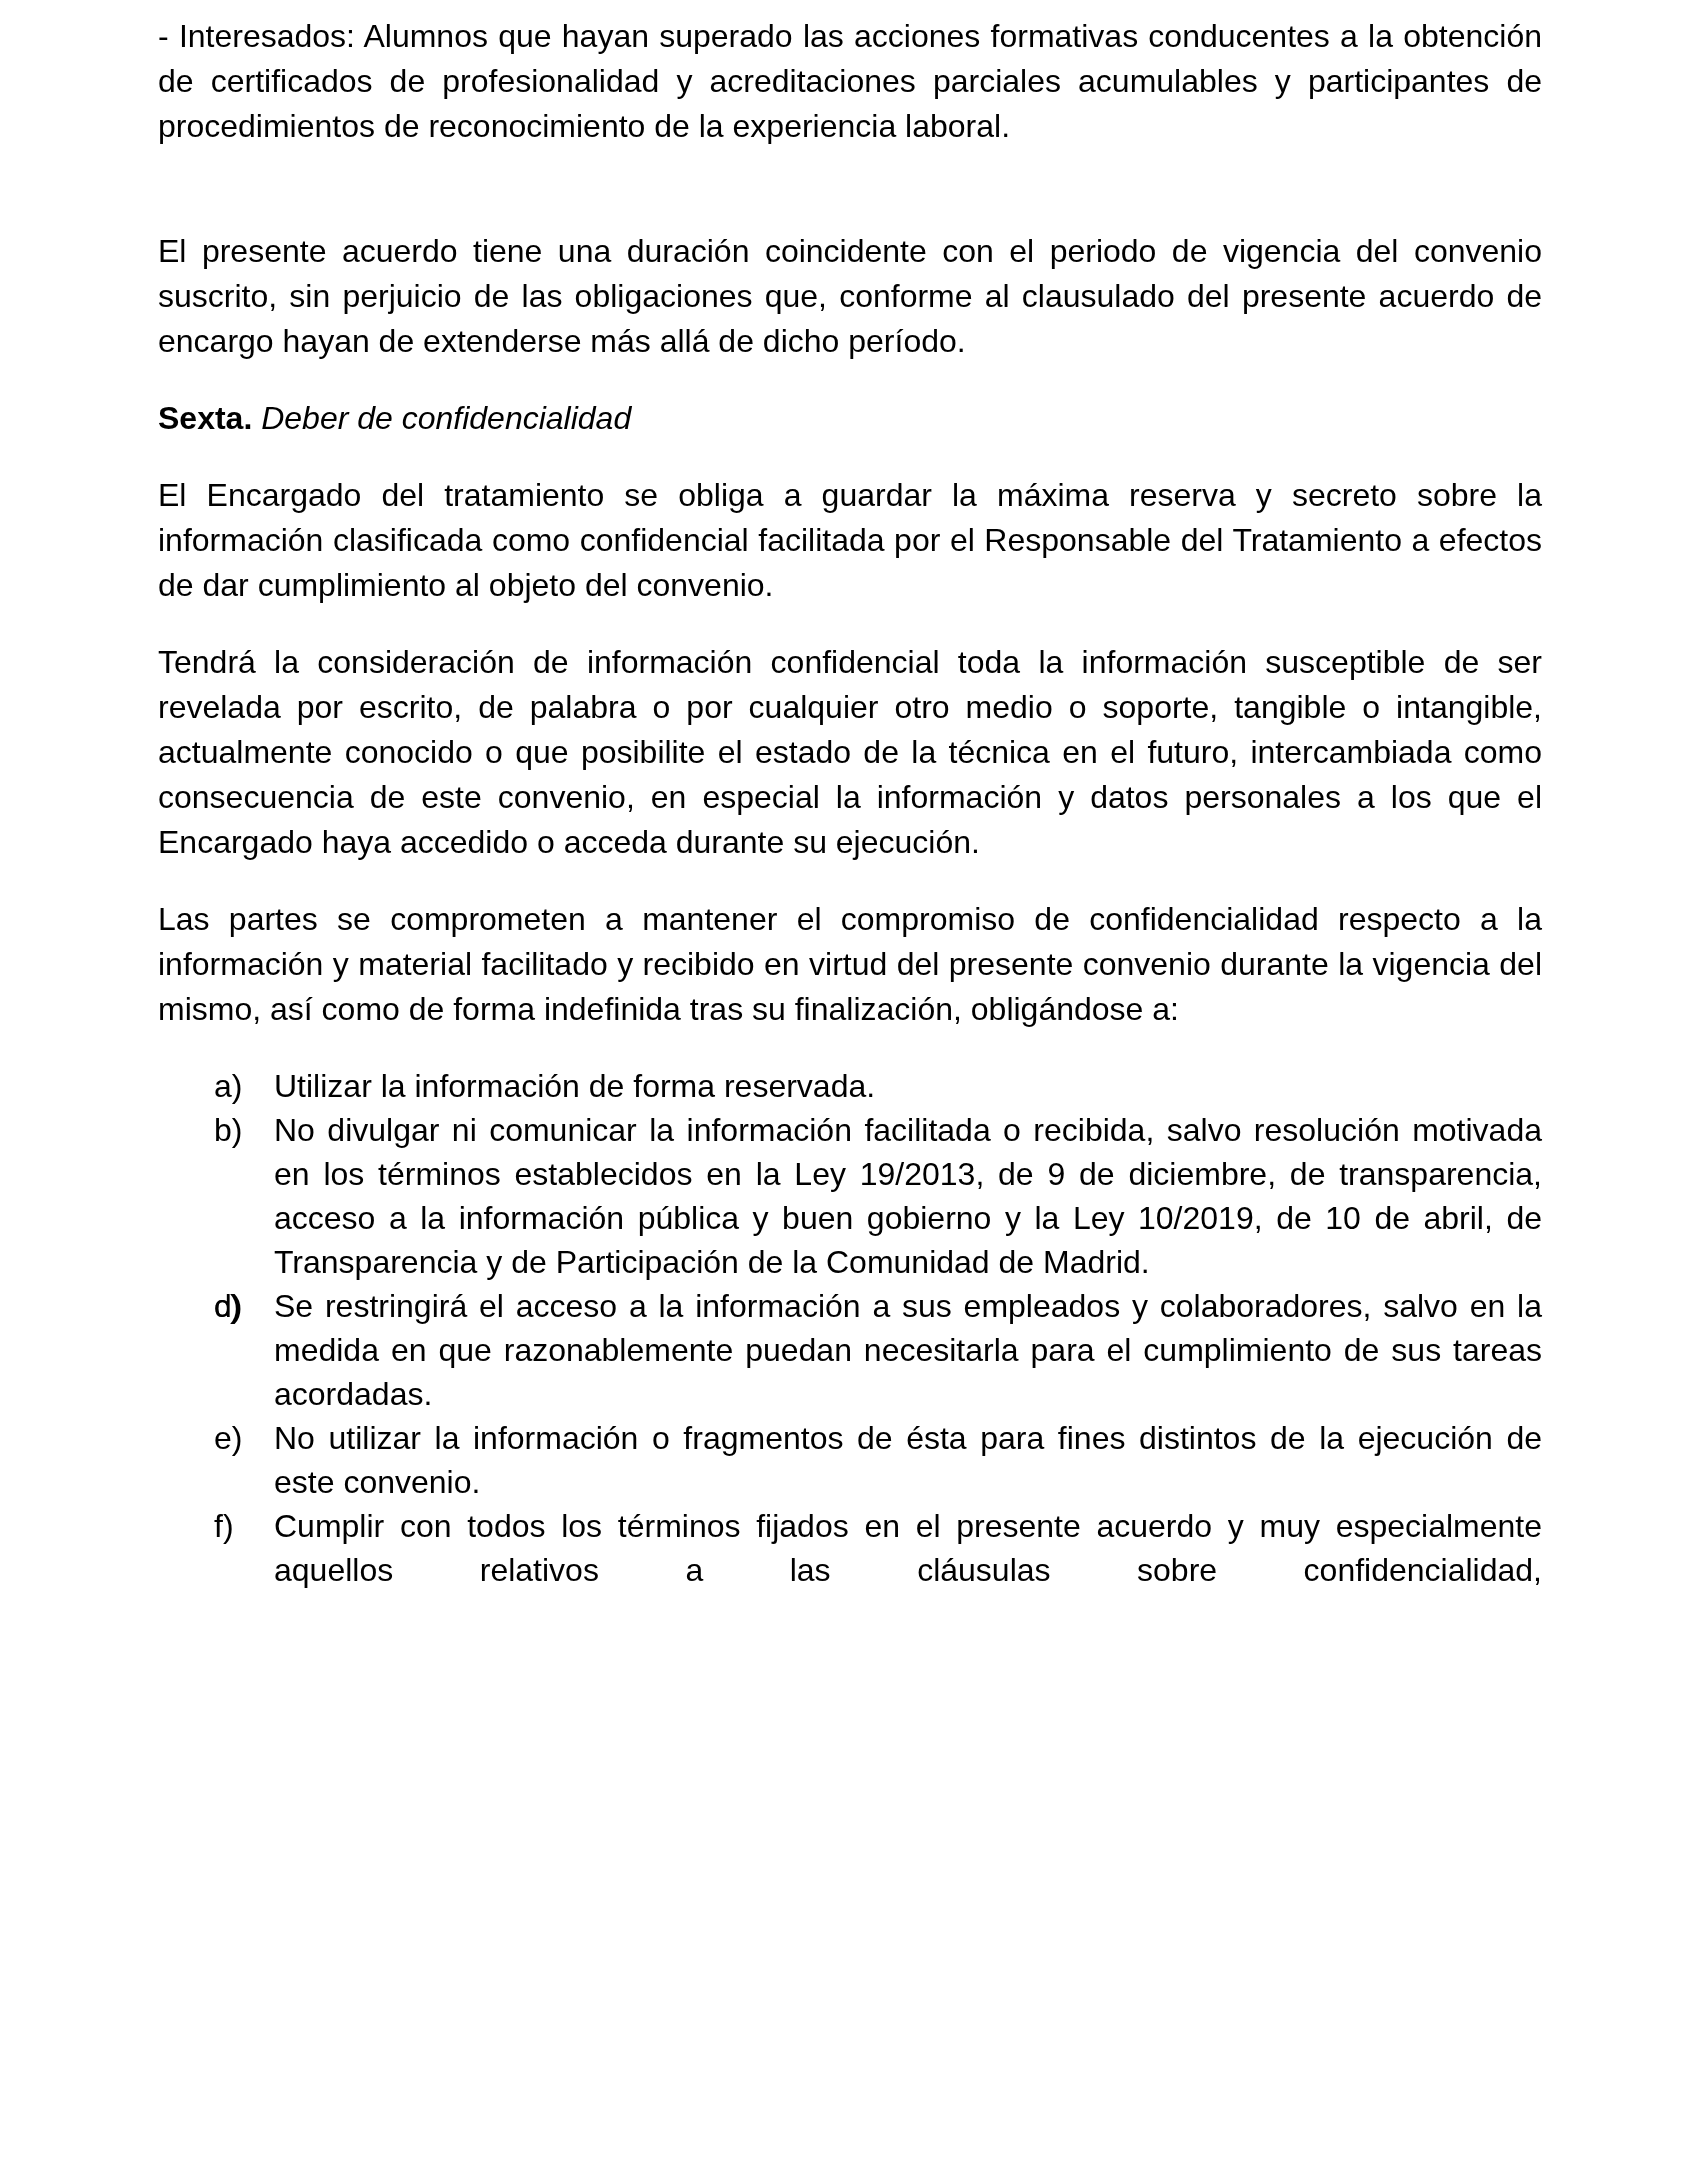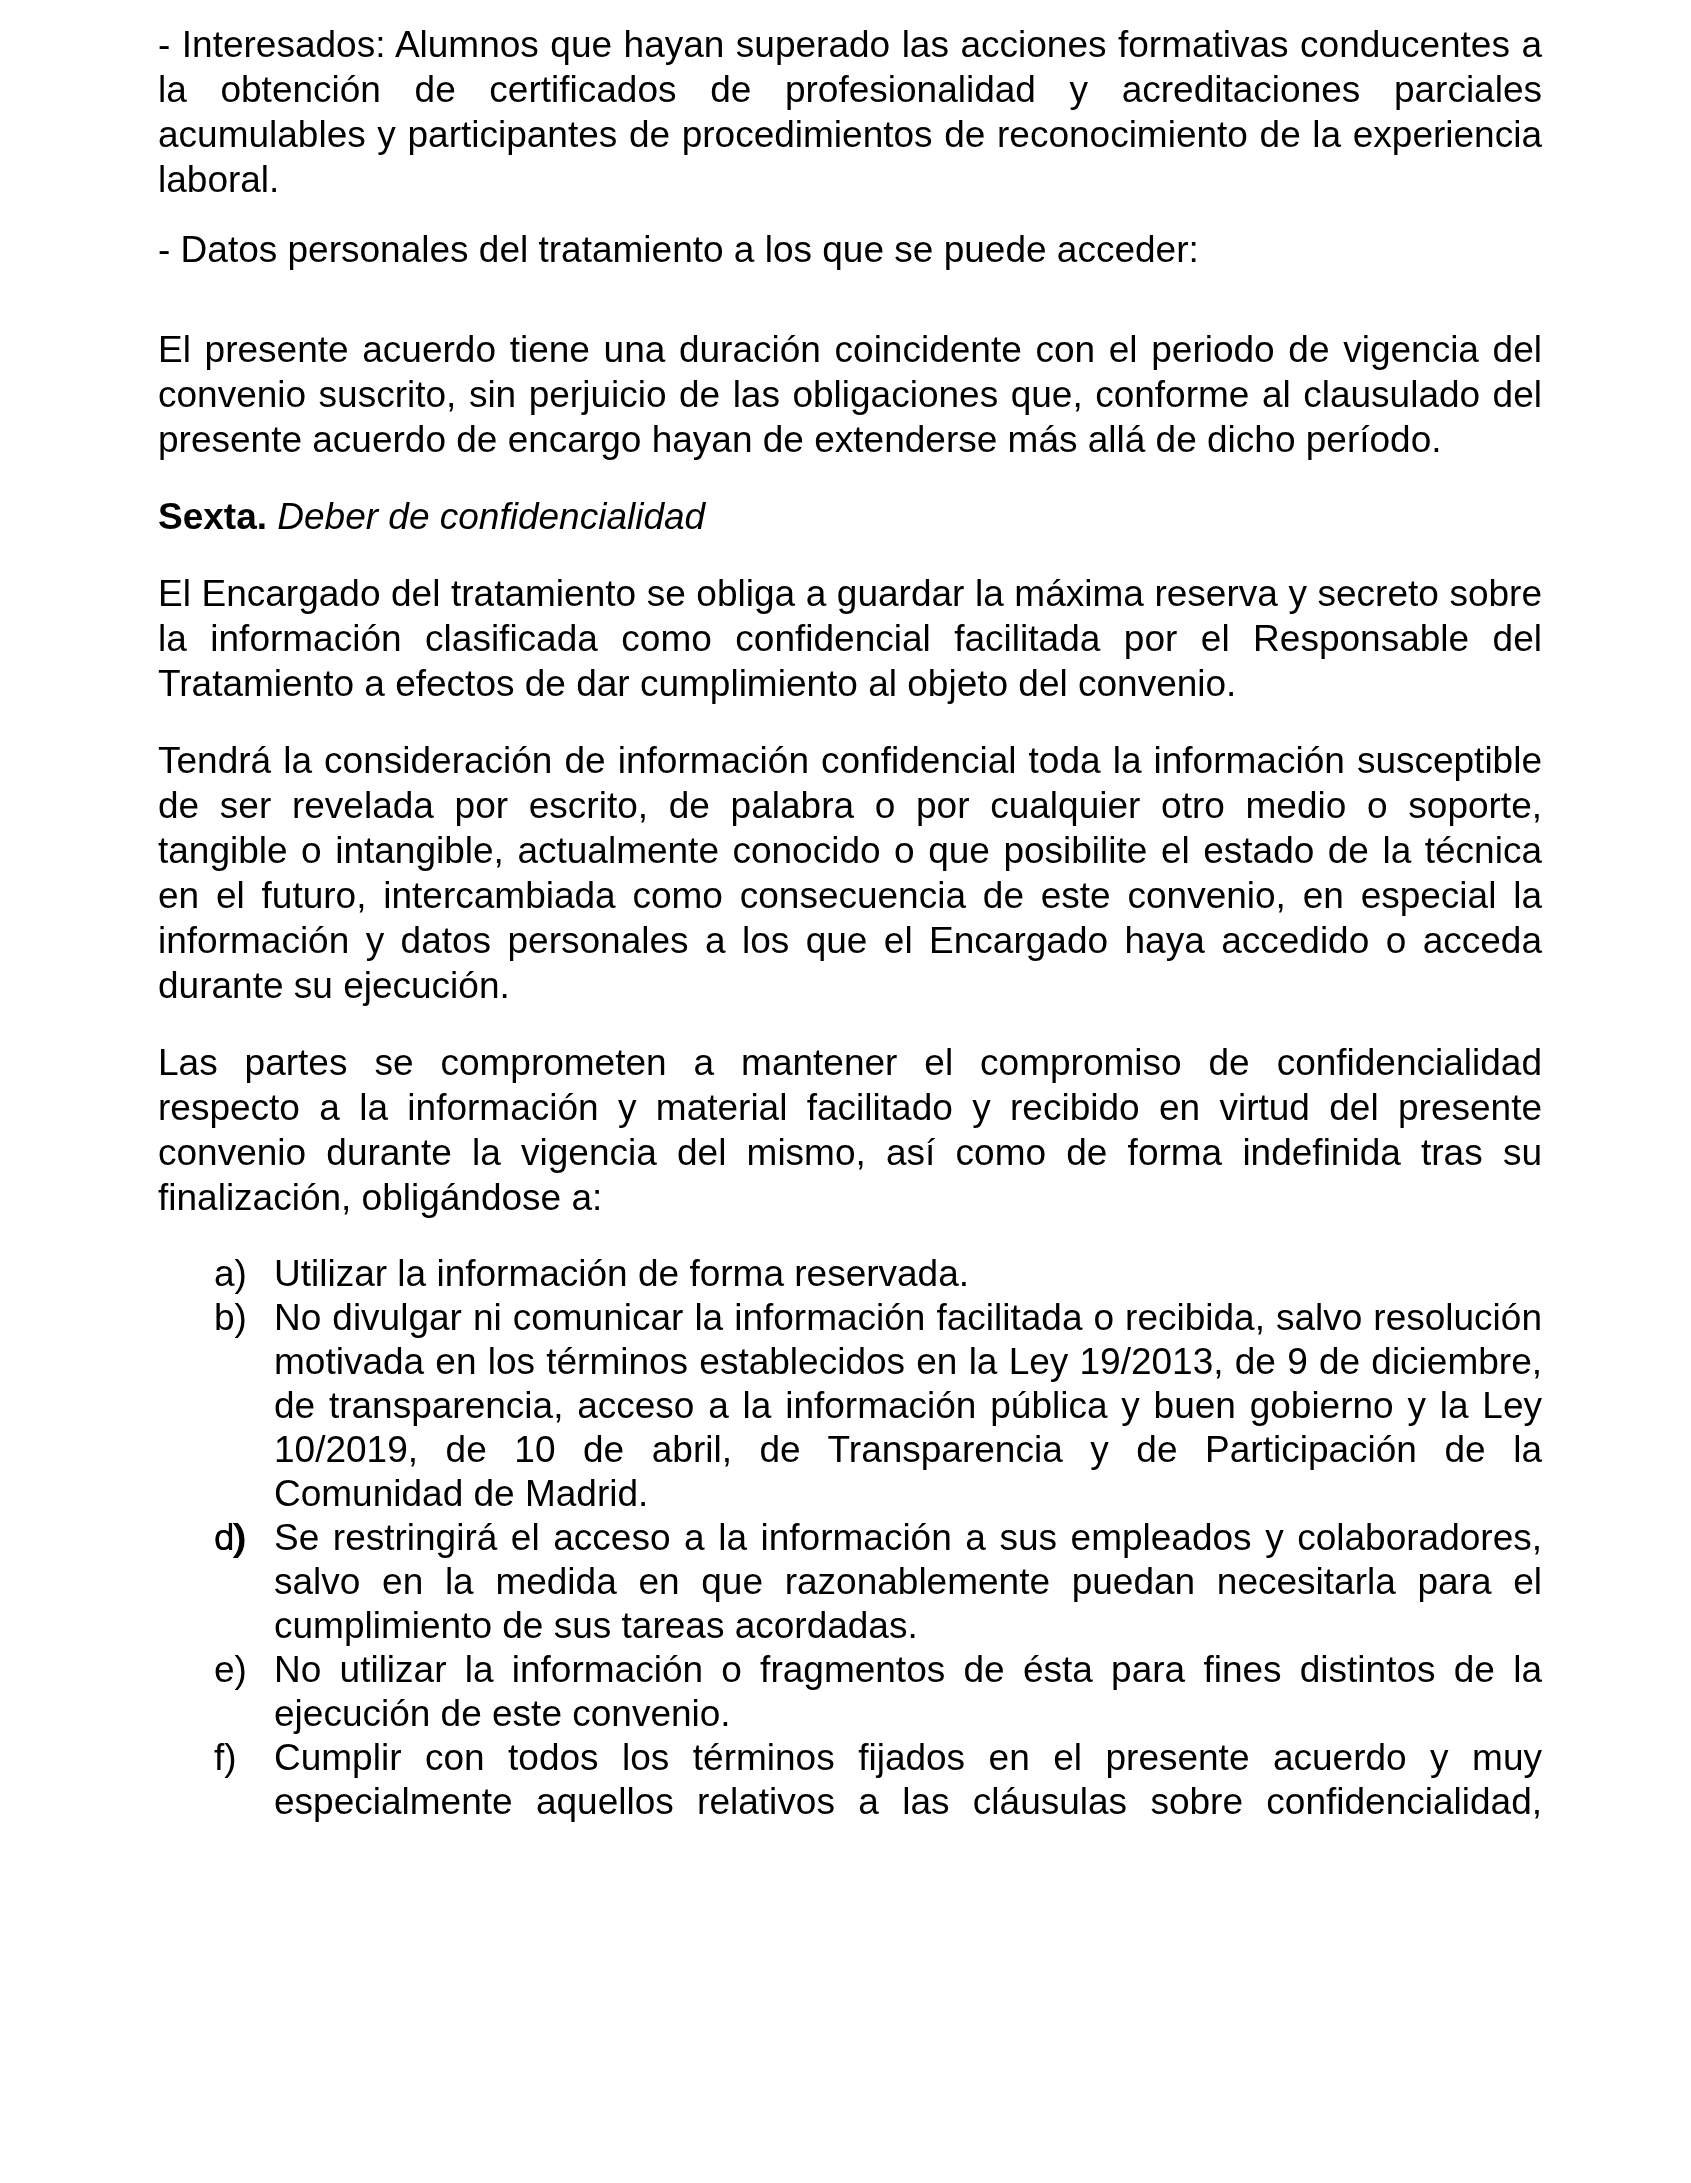--- a/index.html
+++ b/index.html
@@ -1,37 +1,36 @@
 <!DOCTYPE html>
 <html style="font-size:12.4px"><head>
 <meta charset="utf-8">
 <style>
   html, body { margin:0; padding:0; background:#ffffff; }
   body { width:1692px; height:2183px; overflow:hidden; position:relative;
          font-family:"Liberation Sans", sans-serif; color:#000; }
-  .page { position:absolute; left:158px; top:22px; width:1384px; font-size:37px; line-height:45px; }
+  .page { position:absolute; left:158px; top:14px; width:1384px; font-size:32px; line-height:45px; }
   p { margin:0; text-align:justify; text-align-last:left; }
   .gap { height:25px; }
   .bullets { list-style:none; margin:0; padding:0; }
   .bullets li { position:relative; padding-left:116px; line-height:45px; margin-bottom:26px; }
   .bullets li::before { content:"\2022"; position:absolute; left:56px; top:0; }
   .bullets li:last-child { margin-bottom:0; }
   .head b { font-weight:bold; }
   .head i { font-style:italic; }
   .alpha { list-style:none; margin:0; padding:0; }
   .alpha li { position:relative; padding-left:116px; text-align:justify; text-align-last:left; line-height:44px; }
   .alpha .mk { position:absolute; left:56px; top:0; }
 </style>
 </head>
 <body>
 
 <div class="page">
   <p>- Interesados: Alumnos que hayan superado las acciones formativas conducentes a la obtención de certificados de profesionalidad y acreditaciones parciales acumulables y participantes de procedimientos de reconocimiento de la experiencia laboral.</p>
   <div class="gap"></div>
-  <p>- Datos personales del tratamiento a los que se puede acceder:</p>
   <div style="height:23px"></div>
   <div class="gap" style="height:32px"></div>
   <p>El presente acuerdo tiene una duración coincidente con el periodo de vigencia del convenio suscrito, sin perjuicio de las obligaciones que, conforme al clausulado del presente acuerdo de encargo hayan de extenderse más allá de dicho período.</p>
   <div class="gap" style="height:32px"></div>
   <p class="head">
     <b>Sexta.</b>
     <i>Deber de confidencialidad</i>
   </p>
   <div class="gap" style="height:32px"></div>
   <p>El Encargado del tratamiento se obliga a guardar la máxima reserva y secreto sobre la información clasificada como confidencial facilitada por el Responsable del Tratamiento a efectos de dar cumplimiento al objeto del convenio.</p>

